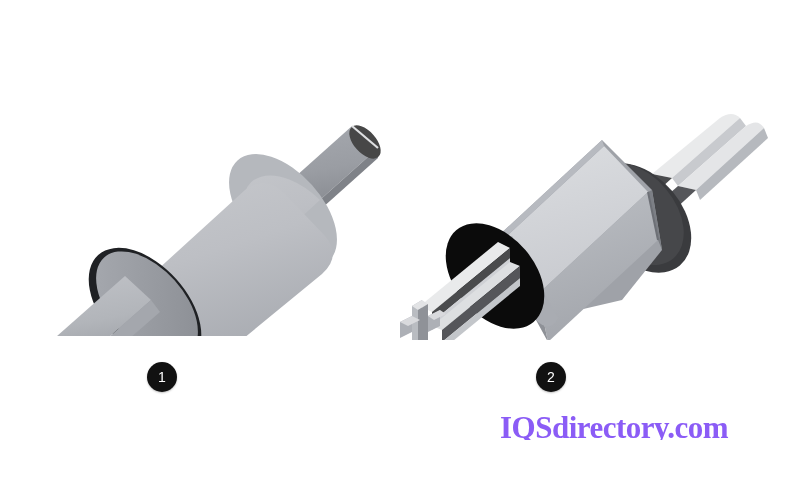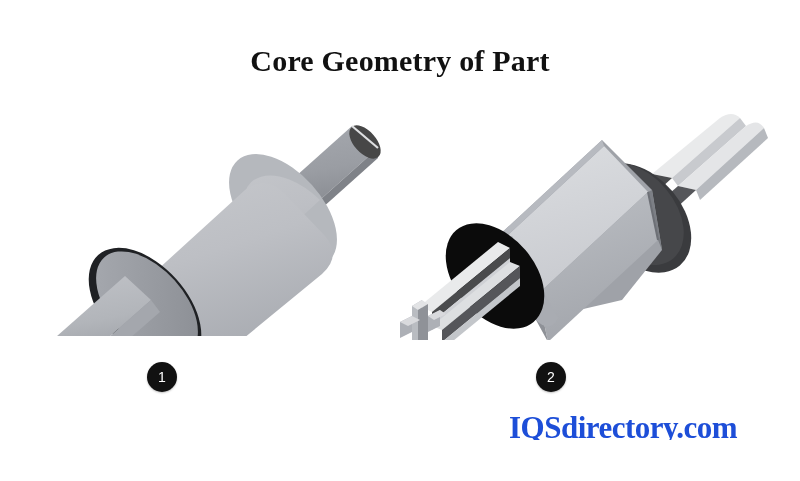--- a/index.html
+++ b/index.html
@@ -70,36 +70,35 @@
   .watermark-clip {
     position: absolute;
     left: 500px;
     top: 416px;
     width: 300px;
     height: 24px;
     overflow: hidden;
   }
   .watermark-text {
     position: absolute;
-    left: 9px;
+    left: 0;
     top: -6px;
     font-family: "Liberation Serif", "DejaVu Serif", serif;
     font-weight: bold;
     font-size: 31px;
     letter-spacing: -0.5px;
-    color: #1d4ed8;
+    color: #8b5cf6;
     white-space: nowrap;
   }
 </style>
 </head>
 <body style="background: rgb(255, 255, 255);">
 
 <div id="canvas">
 
-  <div class="page-title">Core Geometry of Part</div>
 
   <div class="figure" id="figure-1">
     <svg viewBox="0 0 370 240" xmlns="http://www.w3.org/2000/svg">
       <defs>
         <linearGradient id="cylBody" x1="0" y1="0" x2="0.35" y2="1">
           <stop offset="0%" stop-color="#c6c8cc"></stop>
           <stop offset="45%" stop-color="#bdbfc4"></stop>
           <stop offset="100%" stop-color="#a7aab0"></stop>
         </linearGradient>
         <linearGradient id="shaftLeftG" x1="0" y1="0" x2="0.2" y2="1">

